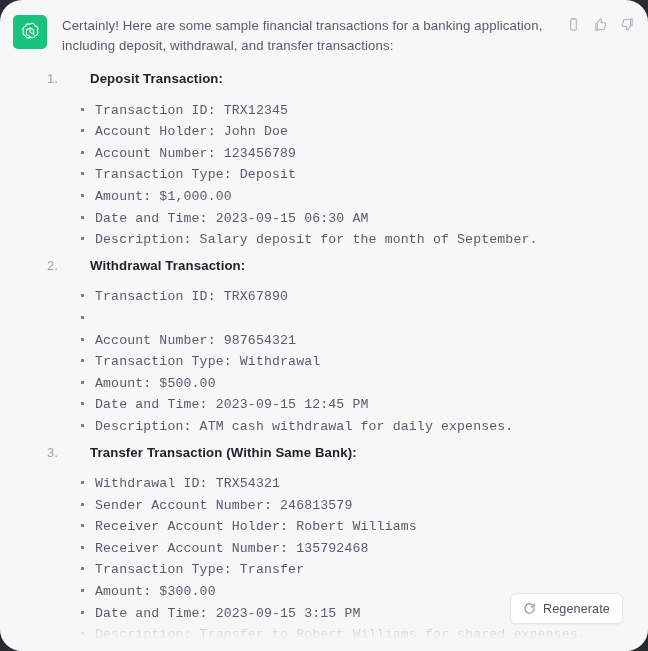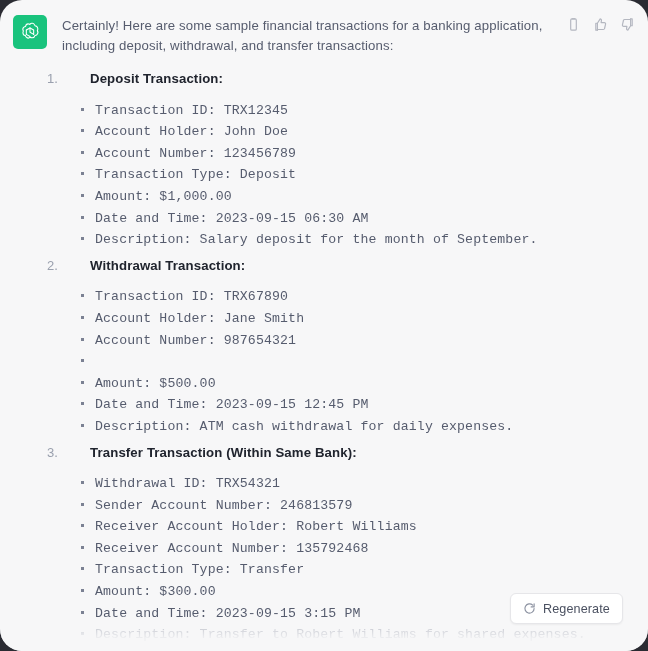--- a/index.html
+++ b/index.html
@@ -276,28 +276,28 @@
             <span class="sec-num">2.</span>
             <span class="sec-title">Withdrawal Transaction:</span>
           </div>
           <ul class="bullets">
             <li class="bullet">
               <span class="bullet-dot"></span>
               <span class="bullet-text">Transaction ID: TRX67890</span>
             </li>
             <li class="bullet">
               <span class="bullet-dot"></span>
-              <span class="bullet-text">Account Holder: Jane Smith</span>
             </li>
             <li class="bullet">
               <span class="bullet-dot"></span>
               <span class="bullet-text">Account Number: 987654321</span>
             </li>
             <li class="bullet">
               <span class="bullet-dot"></span>
+              <span class="bullet-text">Transaction Type: Withdrawal</span>
             </li>
             <li class="bullet">
               <span class="bullet-dot"></span>
               <span class="bullet-text">Amount: $500.00</span>
             </li>
             <li class="bullet">
               <span class="bullet-dot"></span>
               <span class="bullet-text">Date and Time: 2023-09-15 12:45 PM</span>
             </li>
             <li class="bullet">

